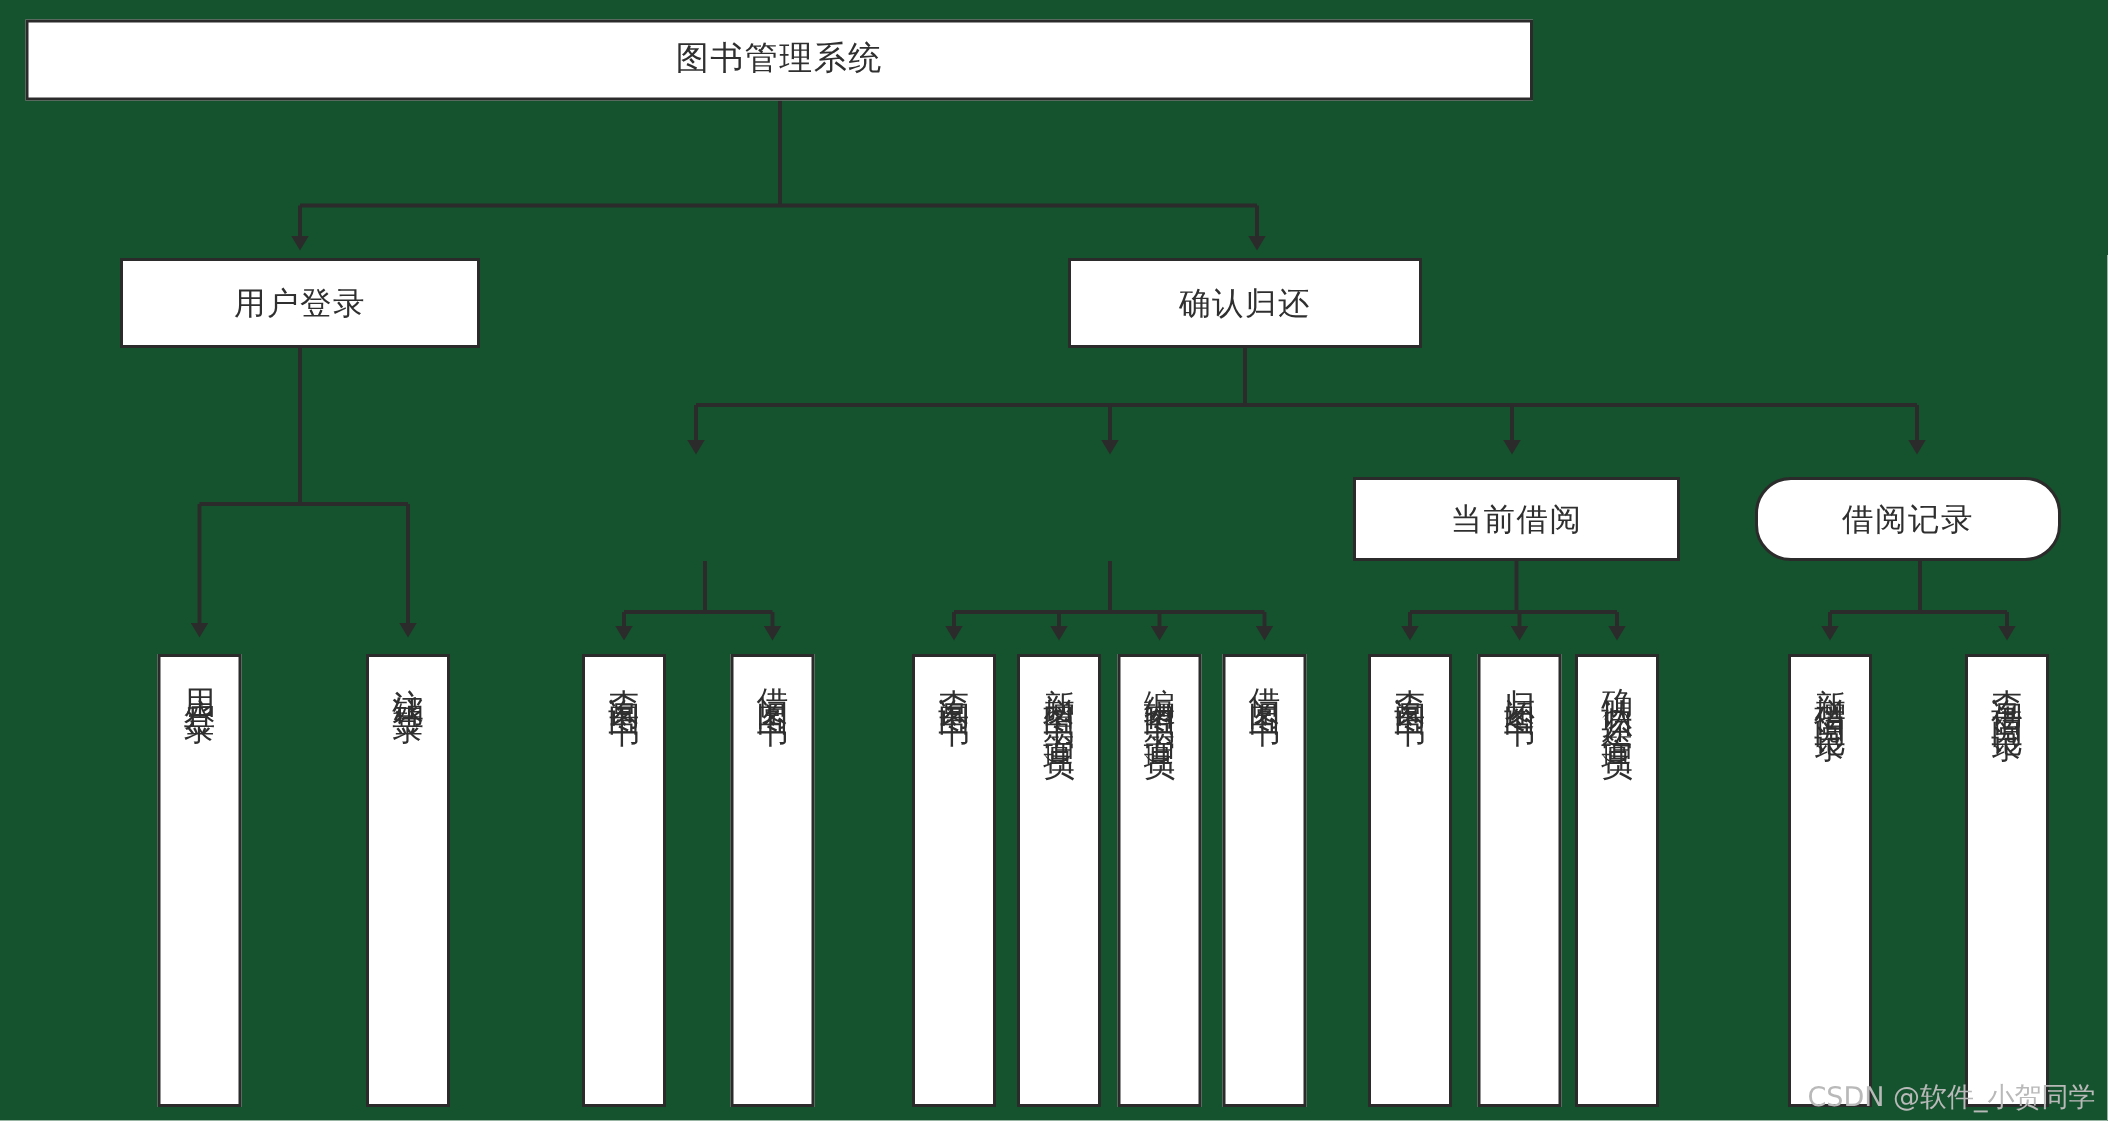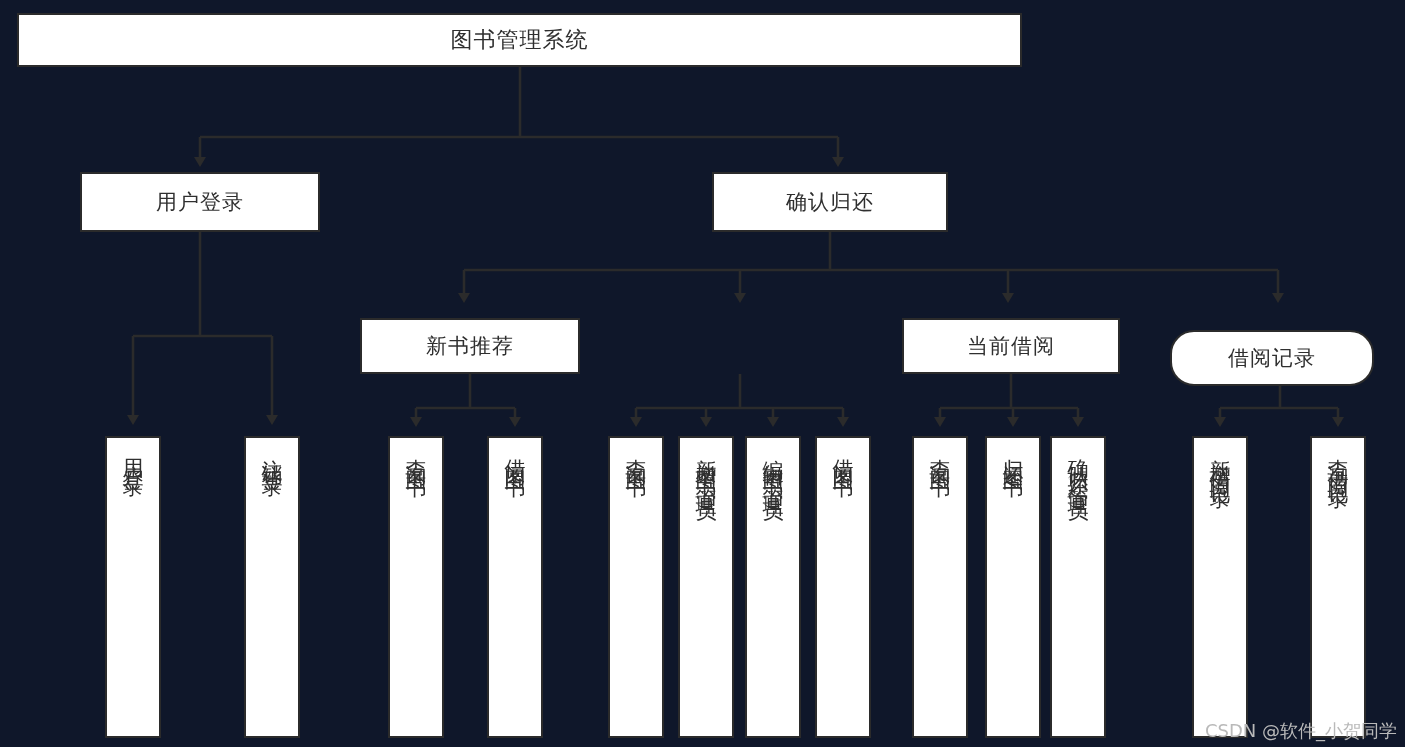--- a/index.html
+++ b/index.html
@@ -7,21 +7,21 @@
     width: 1405px;
     height: 747px;
     background: #ffffff;
     font-family: "DejaVu Sans", "Liberation Sans", sans-serif;
     overflow: hidden;
   }
   #canvas {
     position: relative;
     width: 1405px;
     height: 747px;
-    background: #0f172a;
+    background: #14532d;
   }
   #edges {
     position: absolute;
     left: 0; top: 0;
     width: 1405px;
     height: 747px;
     pointer-events: none;
   }
   .node {
     position: absolute;
@@ -125,27 +125,24 @@
     <span>图书管理系统</span>
   </div>
 
   <div class="node horiz" style="left:80px;top:172px;width:240px;height:60px;">
     <span>用户登录</span>
   </div>
   <div class="node horiz" style="left:712px;top:172px;width:236px;height:60px;">
     <span>确认归还</span>
   </div>
 
-  <div class="node horiz" style="left:360px;top:318px;width:220px;height:56px;">
-    <span>新书推荐</span>
-  </div>
   <div class="node horiz" style="left:902px;top:318px;width:218px;height:56px;">
     <span>当前借阅</span>
   </div>
-  <div class="node horiz" style="left:1170px;top:330px;width:204px;height:56px;border-radius:24px;">
+  <div class="node horiz" style="left:1170px;top:318px;width:204px;height:56px;border-radius:24px;">
     <span>借阅记录</span>
   </div>
 
   <div class="node leaf" style="left:105px;top:436px;width:56px;height:302px;">
     <span class="vtext">用户登录</span>
   </div>
   <div class="node leaf" style="left:244px;top:436px;width:56px;height:302px;">
     <span class="vtext">注销登录</span>
   </div>
   <div class="node leaf" style="left:388px;top:436px;width:56px;height:302px;">

